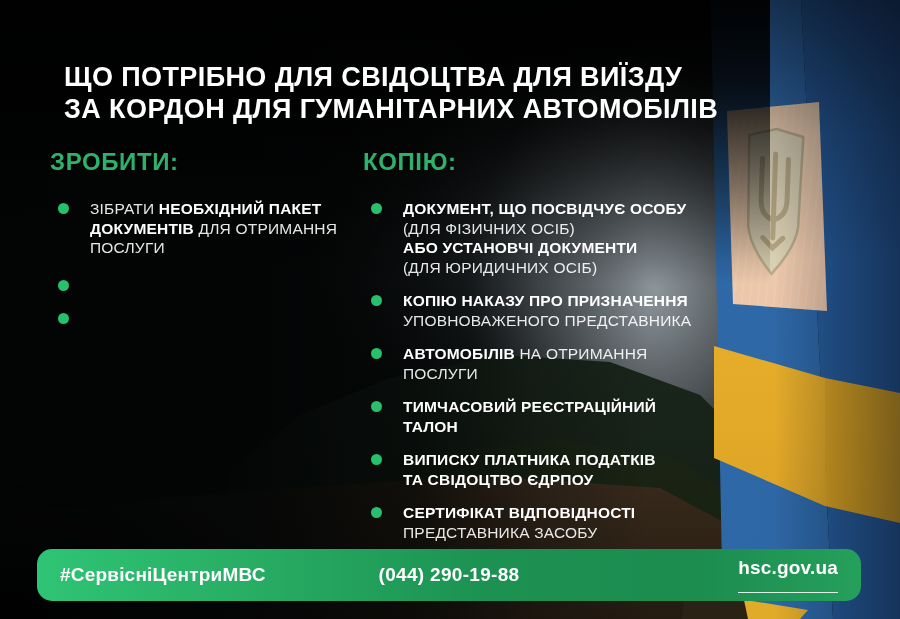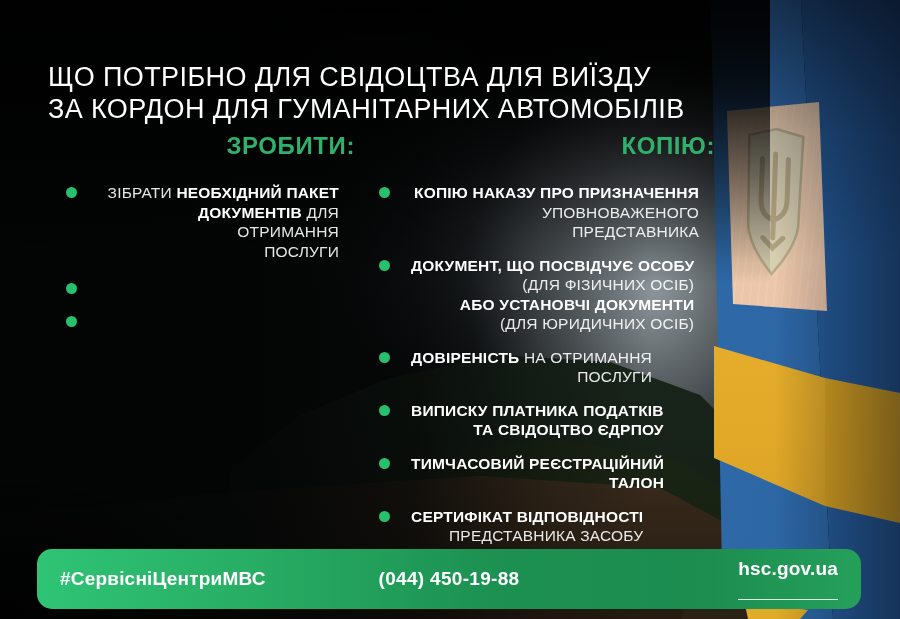--- a/index.html
+++ b/index.html
@@ -72,62 +72,62 @@
   }
   .shade-top{
     background:linear-gradient(180deg, rgba(0,0,0,.95) 0%, rgba(0,0,0,.8) 14%, rgba(0,0,0,.45) 28%, rgba(0,0,0,0) 46%);
     width:770px;
   }
   .shade-corner{
     background:radial-gradient(ellipse 420px 260px at 0% 100%, rgba(0,0,0,.85), transparent 65%);
   }
   
   .title{
-    position:absolute;left:48px;top:44px;width:760px;
-    color:#fff;font-size:27px;font-weight:400;line-height:1.17;
+    position:absolute;left:64px;top:44px;width:760px;
+    color:#fff;font-size:27px;font-weight:700;line-height:1.17;
     letter-spacing:.4px;white-space:pre-line;z-index:5;
   }
-  .col{position:absolute;top:132px;z-index:5;text-align:right;}
+  .col{position:absolute;top:148px;z-index:5;}
   .col-todo{left:50px;width:305px;}
   .col-provide{left:363px;width:352px;}
   .col-heading{
     color:var(--accent-green,#2fb16c);font-size:24px;font-weight:700;
     letter-spacing:.6px;margin:0 0 23px 0;
   }
-  .items{list-style:none;margin:16px;padding:0;}
+  .items{list-style:none;margin:8px;padding:0;}
   .item{display:flex;gap:21px;align-items:flex-start;}
   .col-todo .item{margin-bottom:18px;}
   .col-provide .item{margin-bottom:14px;}
   .dot{
     flex:none;width:11px;height:11px;border-radius:50%;
     background:var(--bullet-green,#27c06d);margin-top:4px;
   }
   .item-text{
     color:rgba(255,255,255,.9);font-size:15.5px;line-height:1.26;
     letter-spacing:.2px;white-space:pre-line;
   }
   .item-text .b{font-weight:700;color:#fff;}
   
   .footer-bar{
-    position:absolute;left:37px;top:549px;width:824px;height:60px;z-index:6;
+    position:absolute;left:37px;top:549px;width:824px;height:52px;z-index:6;
     border-radius:15px;display:flex;align-items:center;
     padding:0 23px;
     background:linear-gradient(90deg,
       var(--footer-green-light,#2fc475) 0%, #27ab63 28%,
       var(--footer-green-dark,#1c9152) 55%, #1c8c4f 80%, #25a05b 100%);
   }
   .footer-bar .hashtag{color:#fff;font-size:19px;font-weight:700;letter-spacing:.2px;}
   .footer-bar .phone{
     position:absolute;left:50%;transform:translateX(-50%);
     color:#fff;font-size:19px;font-weight:700;letter-spacing:.3px;
   }
   .footer-bar .website{
     margin-left:auto;color:#fff;font-size:19px;font-weight:700;
     text-decoration:none;border-bottom:1.5px solid rgba(255,255,255,.85);
-    padding-bottom:19px;letter-spacing:.2px;
+    padding-bottom:13px;letter-spacing:.2px;
   }
 </style>
 </head>
 <body>
 
 <div class="canvas">
 
   <div class="layer">
     <div class="layer sky"></div>
     <div class="layer mountains"></div>
@@ -169,52 +169,52 @@
         <span class="dot"></span>
       </li>
     </ul>
   </section>
 
   <section class="col col-provide">
     <h2 class="col-heading">КОПІЮ:</h2>
     <ul class="items">
       <li class="item">
         <span class="dot"></span>
-        <span class="item-text"><span class="b">КОПІЮ НАКАЗУ ПРО ПРИЗНАЧЕННЯ
-</span><span>УПОВНОВАЖЕНОГО ПРЕДСТАВНИКА</span></span>
-      </li>
-      <li class="item">
-        <span class="dot"></span>
         <span class="item-text"><span class="b">ДОКУМЕНТ, ЩО ПОСВІДЧУЄ ОСОБУ
 </span><span>(ДЛЯ ФІЗИЧНИХ ОСІБ)
 </span><span class="b">АБО УСТАНОВЧІ ДОКУМЕНТИ
 </span><span>(ДЛЯ ЮРИДИЧНИХ ОСІБ)</span></span>
       </li>
       <li class="item">
         <span class="dot"></span>
-        <span class="item-text"><span class="b">ДОВІРЕНІСТЬ</span><span> НА ОТРИМАННЯ
+        <span class="item-text"><span class="b">КОПІЮ НАКАЗУ ПРО ПРИЗНАЧЕННЯ
+</span><span>УПОВНОВАЖЕНОГО ПРЕДСТАВНИКА</span></span>
+      </li>
+      <li class="item">
+        <span class="dot"></span>
+        <span class="item-text"><span class="b">АВТОМОБІЛІВ</span><span> НА ОТРИМАННЯ
 ПОСЛУГИ</span></span>
+      </li>
+      <li class="item">
+        <span class="dot"></span>
+        <span class="item-text"><span class="b">ТИМЧАСОВИЙ РЕЄСТРАЦІЙНИЙ
+ТАЛОН</span></span>
       </li>
       <li class="item">
         <span class="dot"></span>
         <span class="item-text"><span class="b">ВИПИСКУ ПЛАТНИКА ПОДАТКІВ
 ТА СВІДОЦТВО ЄДРПОУ</span></span>
       </li>
       <li class="item">
         <span class="dot"></span>
-        <span class="item-text"><span class="b">ТИМЧАСОВИЙ РЕЄСТРАЦІЙНИЙ
-ТАЛОН</span></span>
-      </li>
-      <li class="item">
-        <span class="dot"></span>
         <span class="item-text"><span class="b">СЕРТИФІКАТ ВІДПОВІДНОСТІ
 </span><span>ПРЕДСТАВНИКА ЗАСОБУ</span></span>
       </li>
     </ul>
   </section>
 
   <footer class="footer-bar">
     <span class="hashtag">#СервісніЦентриМВС</span>
-    <span class="phone">(044) 450-19-88</span>
+    <span class="phone">(044) 290-19-88</span>
     <a class="website" href="#">hsc.gov.ua</a>
   </footer>
 
 </div>
 
 </body></html>

